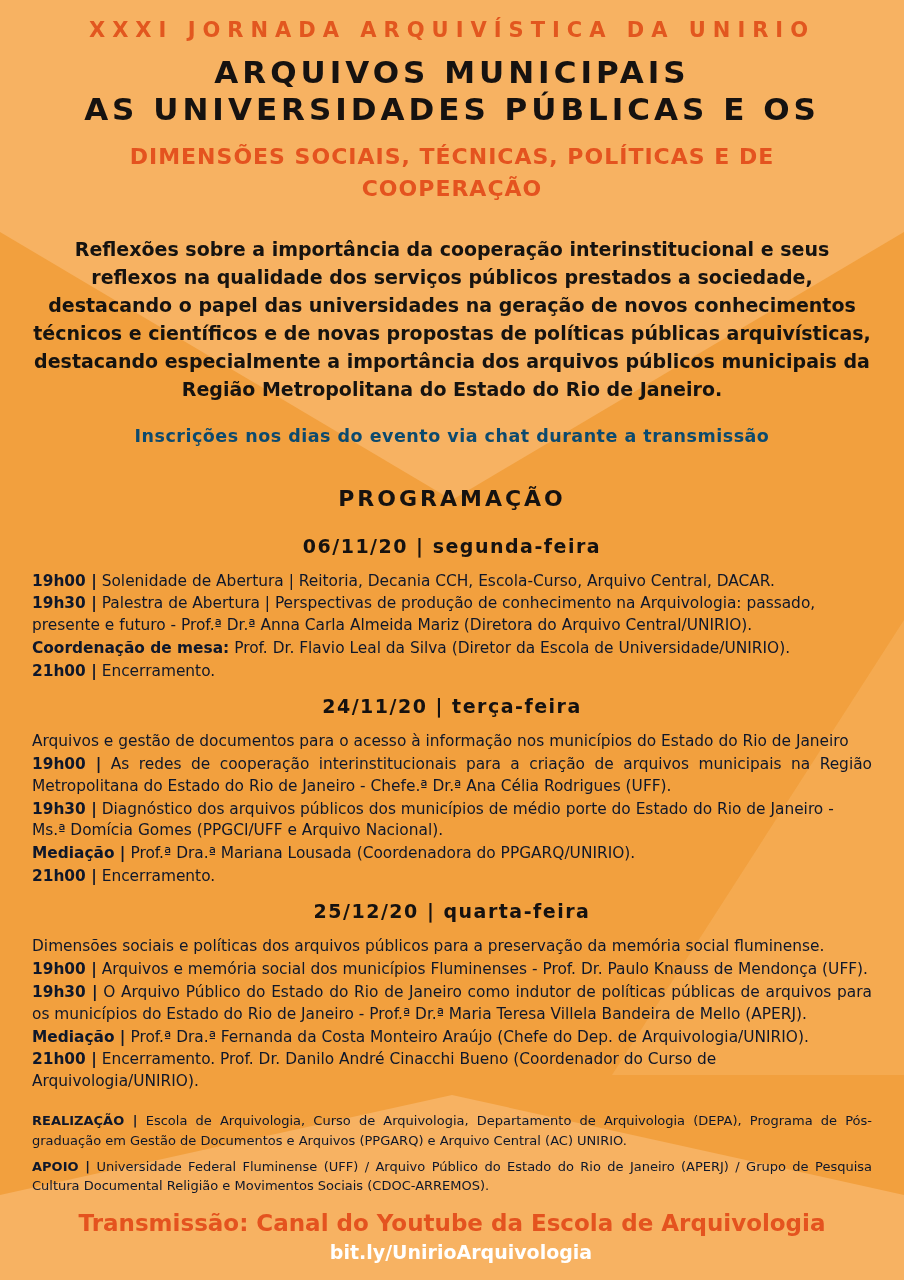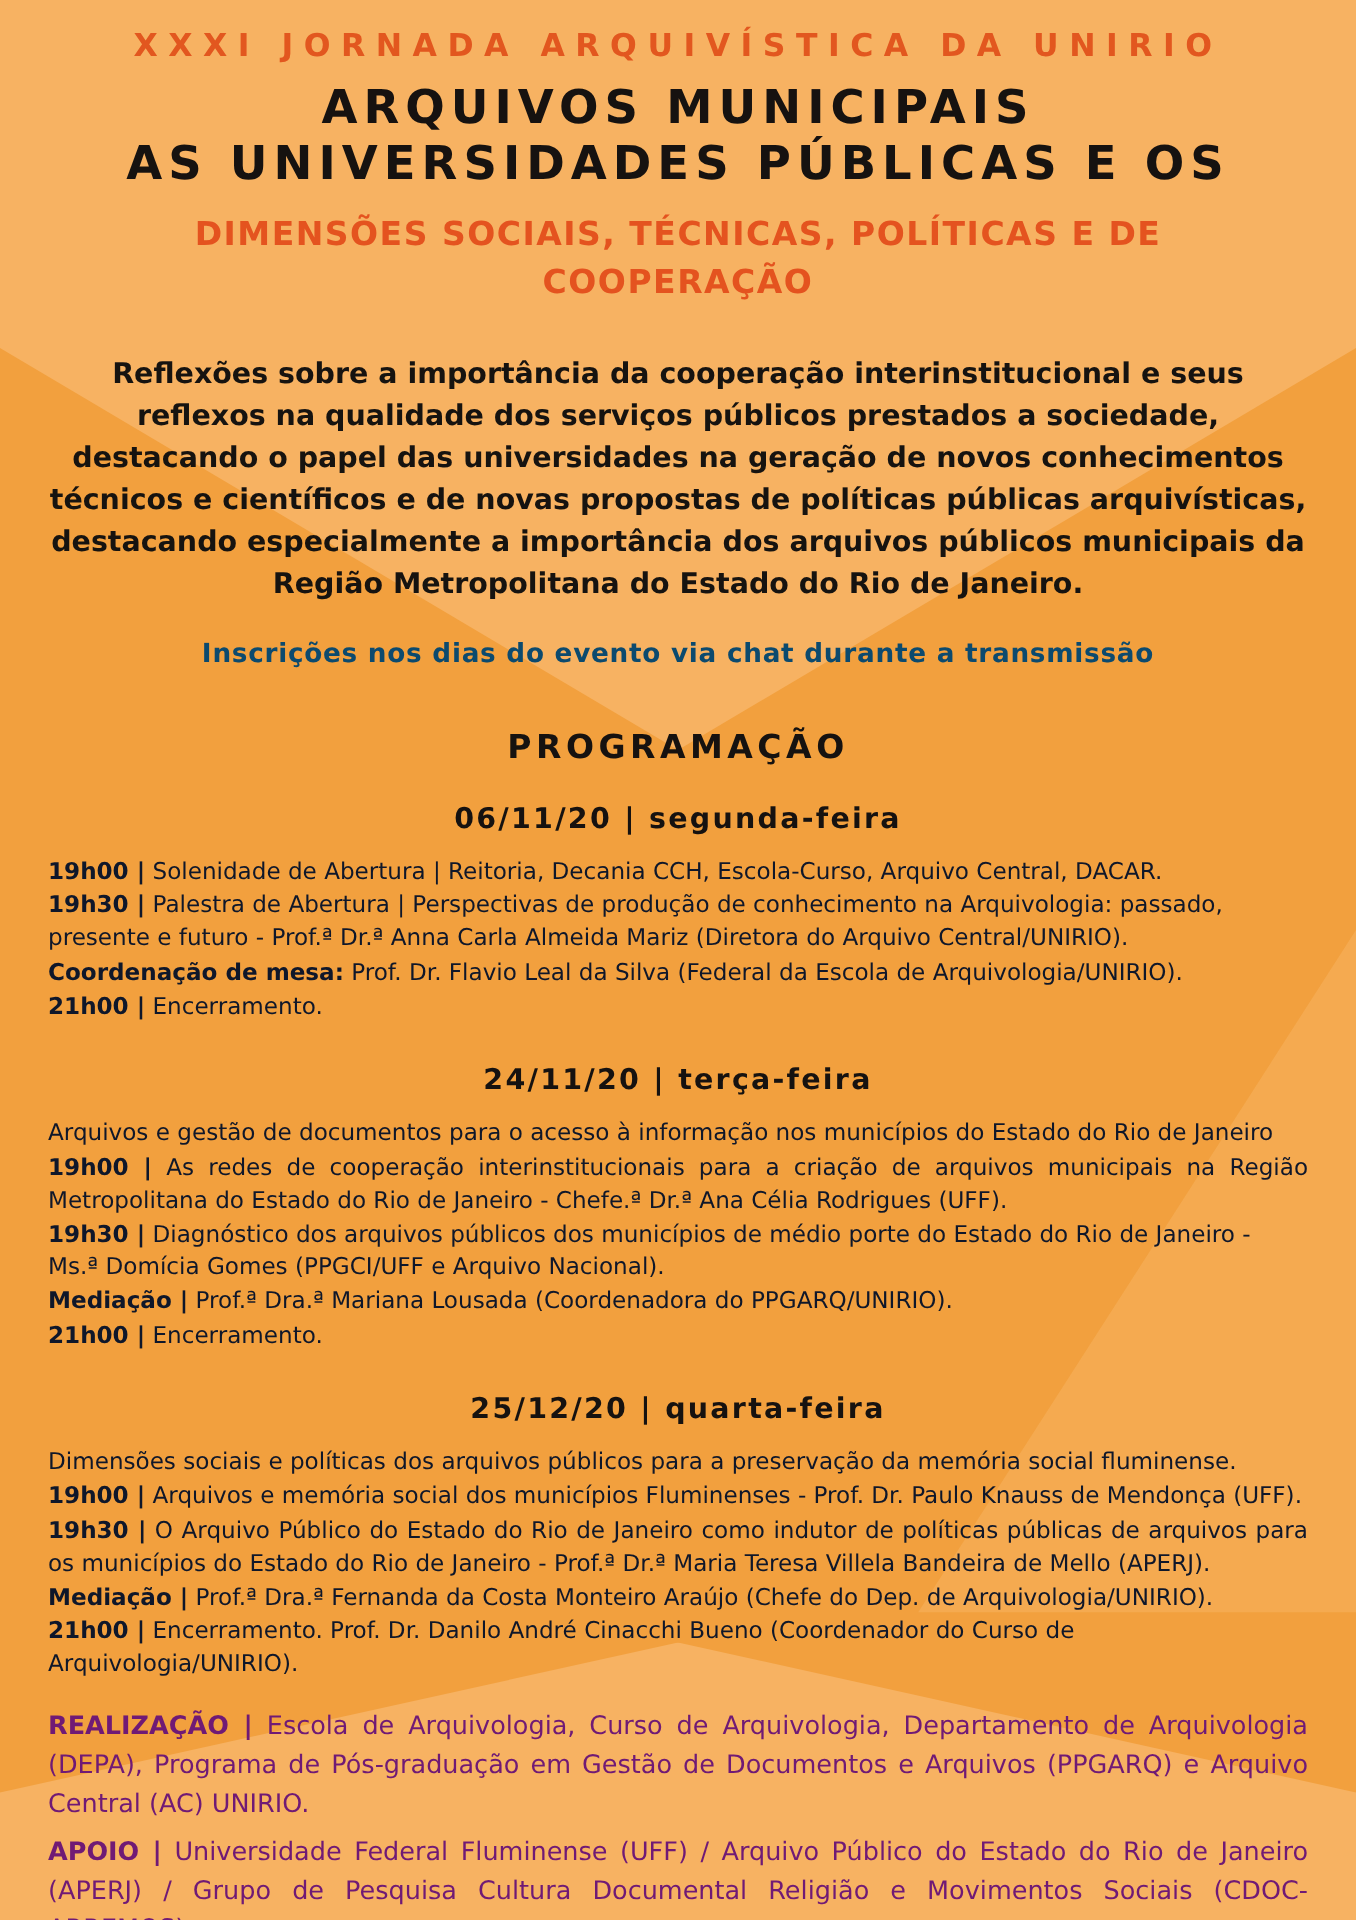--- a/index.html
+++ b/index.html
@@ -36,31 +36,31 @@
   }
   .program-heading{
     margin-top:40px;font-size:22px;font-weight:800;letter-spacing:3px;
     color:#161210;
   }
   .day-heading{
     margin-top:24px;font-size:19px;font-weight:800;letter-spacing:1.5px;
     color:#161210;
   }
   .day-heading + .schedule{margin-top:14px;}
-  .schedule + .day-heading{margin-top:26px;}
+  .schedule + .day-heading{margin-top:12px;}
   .schedule{
     width:840px;margin:14px auto 0;text-align:left;
     font-size:15.4px;line-height:1.42;color:#0f172a;
   }
   .schedule p{margin:0 0 1px;}
   .schedule p.justify{text-align:justify;}
   .schedule b{font-weight:700;}
   .credits{
     width:840px;margin:18px auto 0;text-align:justify;
-    font-size:17px;line-height:1.52;color:#701a75;
+    font-size:13px;line-height:1.52;color:#0f172a;
   }
   .credits p{margin:0 0 6px;}
   .credits b{font-weight:700;}
   .transmission{
     margin-top:14px;font-size:23px;font-weight:800;color:#e4531f;
   }
   .link-line{
     margin-top:5px;font-size:19px;font-weight:700;color:#ffffff;padding-left:18px;
   }
 </style>
@@ -86,21 +86,21 @@
     <div class="intro">Reflexões sobre a importância da cooperação interinstitucional e seus reflexos na qualidade dos serviços públicos prestados a sociedade, destacando o papel das universidades na geração de novos conhecimentos técnicos e científicos e de novas propostas de políticas públicas arquivísticas, destacando especialmente a importância dos arquivos públicos municipais da Região Metropolitana do Estado do Rio de Janeiro.</div>
 
     <div class="inscriptions">Inscrições nos dias do evento via chat durante a transmissão</div>
 
     <div class="program-heading">PROGRAMAÇÃO</div>
 
     <div class="day-heading">06/11/20 | segunda-feira</div>
     <div class="schedule">
       <p><b>19h00 |</b><span> Solenidade de Abertura | Reitoria, Decania CCH, Escola-Curso, Arquivo Central, DACAR.</span></p>
       <p><b>19h30 |</b><span> Palestra de Abertura | Perspectivas de produção de conhecimento na Arquivologia: passado, presente e futuro - Prof.ª Dr.ª Anna Carla Almeida Mariz (Diretora do Arquivo Central/UNIRIO).</span></p>
-      <p><b>Coordenação de mesa:</b><span> Prof. Dr. Flavio Leal da Silva (Federal da Escola de Arquivologia/UNIRIO).</span></p>
+      <p><b>Coordenação de mesa:</b><span> Prof. Dr. Flavio Leal da Silva (Diretor da Escola de Universidade/UNIRIO).</span></p>
       <p><b>21h00 |</b><span> Encerramento.</span></p>
     </div>
 
     <div class="day-heading">24/11/20 | terça-feira</div>
     <div class="schedule">
       <p><b></b><span>Arquivos e gestão de documentos para o acesso à informação nos municípios do Estado do Rio de Janeiro</span></p>
       <p class="justify"><b>19h00 |</b><span> As redes de cooperação interinstitucionais para a criação de arquivos municipais na Região Metropolitana do Estado do Rio de Janeiro - Chefe.ª Dr.ª Ana Célia Rodrigues (UFF).</span></p>
       <p><b>19h30 |</b><span> Diagnóstico dos arquivos públicos dos municípios de médio porte do Estado do Rio de Janeiro - Ms.ª Domícia Gomes (PPGCI/UFF e Arquivo Nacional).</span></p>
       <p><b>Mediação |</b><span> Prof.ª Dra.ª Mariana Lousada (Coordenadora do PPGARQ/UNIRIO).</span></p>
       <p><b>21h00 |</b><span> Encerramento.</span></p>

